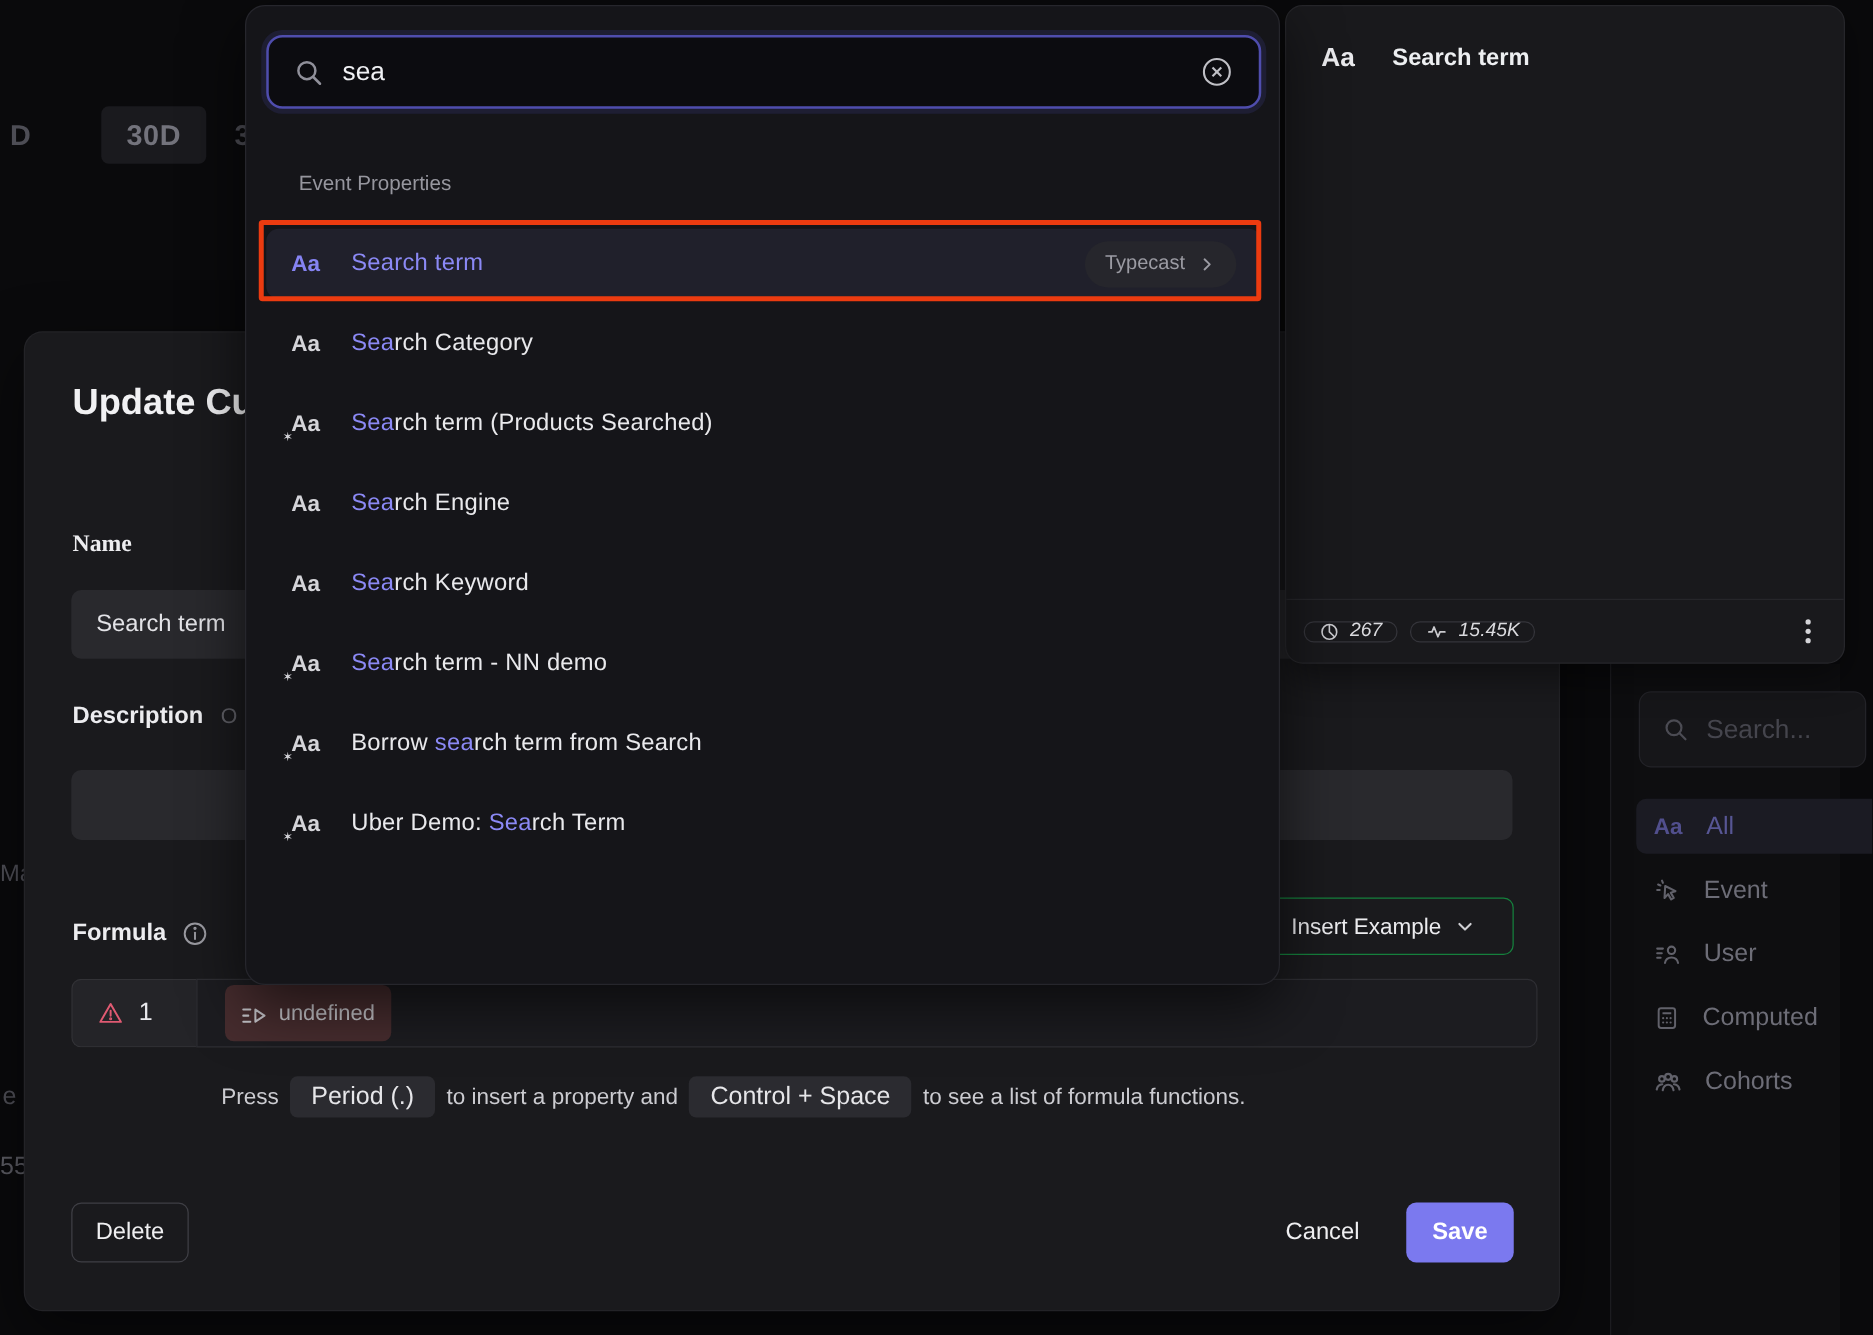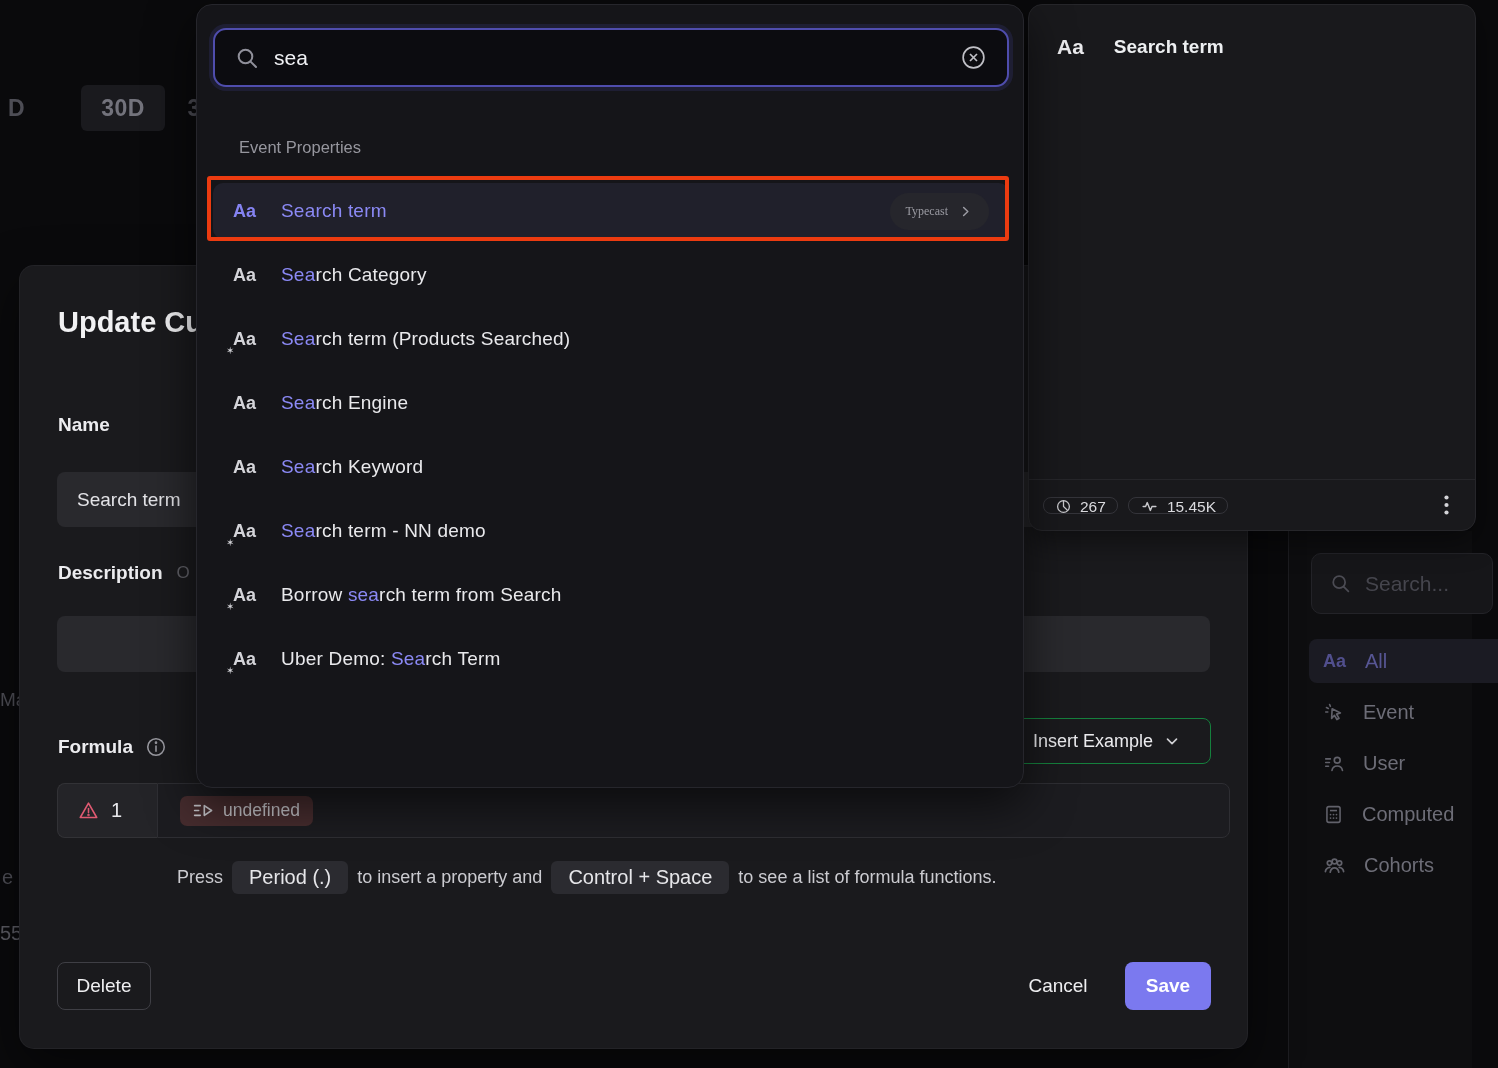--- a/index.html
+++ b/index.html
@@ -29,21 +29,21 @@
   .insert-example { position:absolute; left:983px; top:452px; width:208px; height:46px;
                     border:1px solid #15803d; border-radius:8px; background:transparent;
                     display:flex; align-items:center; justify-content:center; gap:10px;
                     color:#ebebee; font-size:18px; cursor:pointer; }
   .formula-gutter { position:absolute; left:37px; top:517px; width:100px; height:55px; background:#242428;
                     border:1px solid #323236; border-right:none; border-radius:8px 0 0 8px;
                     display:flex; align-items:center; padding-left:20px; gap:12px; }
   .err-count { font-size:20px; color:#e8e8ec; }
   .formula-editor { position:absolute; left:137px; top:517px; width:1073px; height:55px; background:#1c1c20;
                     border:1px solid #2e2e33; border-radius:0 8px 8px 0; display:flex; align-items:center; padding-left:22px; }
-  .token { display:flex; align-items:center; gap:9px; height:30px; padding:0 13px; border-radius:7px;
+  .token { display:flex; align-items:flex-end; gap:9px; height:45px; padding:12px 13px; border-radius:7px;
            background:rgba(194,93,86,.25); color:#c4c3c8; font-size:17.5px; }
   .hint-row { position:absolute; left:157px; top:595px; display:flex; align-items:center; gap:9px;
               font-size:18px; color:#cbcbd0; white-space:nowrap; }
   .kbd { background:#2b2b30; border-radius:6px; padding:5px 17px; font-size:20px; color:#e6e6e9; }
   .delete-btn { position:absolute; left:37px; top:696px; width:94px; height:48px; background:transparent;
                 border:1px solid #3f3f45; border-radius:8px; color:#efeff1; font-size:19px; cursor:pointer;
                 font-family:"Liberation Sans", sans-serif; }
   .cancel-btn { position:absolute; left:981px; top:696px; width:114px; height:48px; background:transparent;
                 border:none; color:#efeff1; font-size:19px; cursor:pointer; font-family:"Liberation Sans", sans-serif; }
   .save-btn { position:absolute; left:1105px; top:696px; width:86px; height:48px; background:#7b79ef;
@@ -70,22 +70,22 @@
   .details { position:absolute; left:1028px; top:4px; width:448px; height:527px; background:#19191c;
              border:1px solid #26262a; border-radius:14px; box-shadow:0 10px 30px rgba(0,0,0,.45); z-index:20; }
   .details-header { position:absolute; left:28px; top:30px; display:flex; align-items:center; gap:30px; }
   .details-aa { font-size:21px; font-weight:700; color:#eaeaed; }
   .details-title { font-size:19px; font-weight:700; color:#edeff1; }
   .recent-pill { position:absolute; left:14px; top:85px; width:420px; height:33px; background:#152019;
                  border-radius:8px; display:flex; align-items:center; padding-left:12px; gap:14px;
                  color:#3fa377; font-size:16px; }
   .details-footer { position:absolute; left:0; right:0; top:474px; bottom:0; border-top:1px solid #26262a;
                     display:flex; align-items:center; padding:0 14px; gap:10px; }
-  .stat-pill { height:17px; border:1px solid #34343a; border-radius:8px; display:flex; align-items:flex-start;
-               gap:8px; padding:0 11px; font-size:15.5px; color:#dadade; cursor:pointer; }
+  .stat-pill { height:17px; border:1px solid #34343a; border-radius:8px; display:flex; align-items:center;
+               gap:8px; padding:0 11px; font-size:15.5px; color:#dadade; cursor:pointer;font-style:italic; }
   .stat-pill .icn { color:#c9c9cd; }
   .kebab-btn { margin-left:auto; margin-right:10px; background:none; border:none; color:#d4d4d8; cursor:pointer; height:24px; }
 
   
   .overlay { position:absolute; left:196px; top:4px; width:828px; height:784px; background:#151519;
              border:1px solid #26262c; border-radius:16px; box-shadow:0 16px 48px rgba(0,0,0,.6); z-index:30; }
   .searchbox { position:absolute; left:16px; top:23px; width:796px; height:59px; background:#0c0c10;
                border:2px solid #4f4dad; border-radius:13px; box-shadow:0 0 0 4px rgba(82,80,190,.16);
                display:flex; align-items:center; padding:0 20px; gap:15px; }
   .searchbox input { flex:1; background:transparent; border:none; outline:none; font-size:21px; color:#f0f1f4;
@@ -95,21 +95,21 @@
   .prop-list { position:absolute; left:16px; top:178px; width:796px; }
   .prop-row { height:56px; margin-bottom:8px; border-radius:10px; display:flex; align-items:center;
               padding:0 20px; gap:21px; cursor:pointer; }
   .prop-row.highlighted { background:#20202b; }
   .aa { position:relative; font-size:18px; font-weight:700; color:#d4d4d9; width:27px; flex:none; }
   .aa.purple { color:#8583f2; }
   .aa .star { position:absolute; left:-7px; bottom:-6px; font-size:10px; font-weight:400; }
   .row-label { font-size:19px; color:#e9e9ec; letter-spacing:.2px; white-space:nowrap; }
   .seg.purple { color:#8b89f5; }
   .typecast { margin-left:auto; height:37px; background:#26262c; border-radius:999px; display:flex;
-              align-items:center; gap:10px; padding:0 16px; color:#9b9ba3; font-size:12px; cursor:pointer;font-family:Liberation Serif, serif; }
+              align-items:center; gap:10px; padding:0 16px; color:#9b9ba3; font-size:16px; cursor:pointer; }
   .typecast .icn { color:#9b9ba3; }
 
   .annotation { position:absolute; left:207px; top:176px; width:802px; height:65px;
                 border:4px solid #ec3b10; border-radius:3px; z-index:50; pointer-events:none; }
 
   .icn { display:inline-flex; align-items:center; justify-content:center; line-height:0; }
   .icn svg { display:block; }
 </style>
 </head>
 <body>
@@ -121,21 +121,21 @@
       <div class="time-tab active">30D</div>
       <div class="time-tab">3M</div>
     </div>
   <div class="frag" style="left:0;top:689px;">May</div>
   <div class="frag" style="left:2px;top:866px;font-size:20px;">e</div>
   <div class="frag" style="left:0;top:922px;font-size:20px;color:#5c5c64;">55</div>
 
   <div class="update-modal">
     <div class="modal-title">Update Cu</div>
 
-    <div class="field-label" style="left:38px;top:148px;">
+    <div class="field-label" style="left:38px;top:159px;font-family:Liberation Serif, serif;">
       <span>Name</span>
     </div>
     <input class="name-input" value="Search term" style="">
 
     <div class="field-label" style="left:38px;top:296px;">
       <span>Description</span>
       <span class="opt-frag">O</span>
     </div>
     <div class="desc-box"></div>
 

